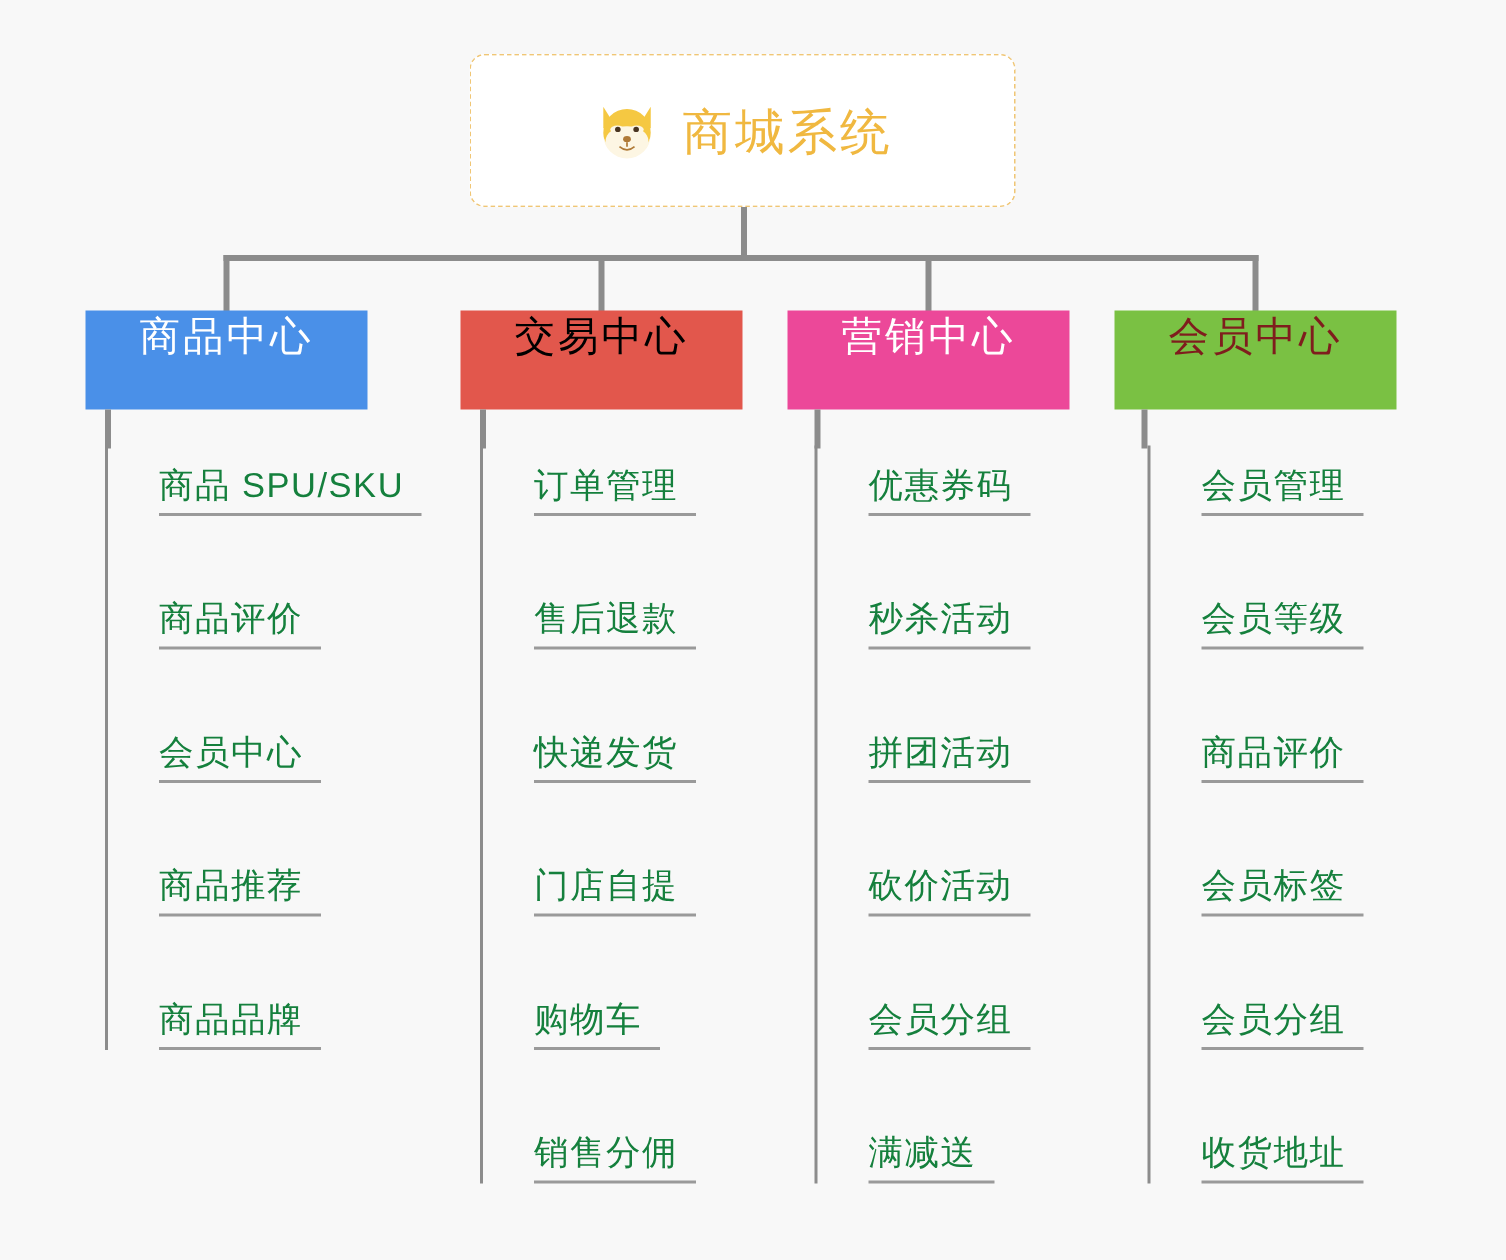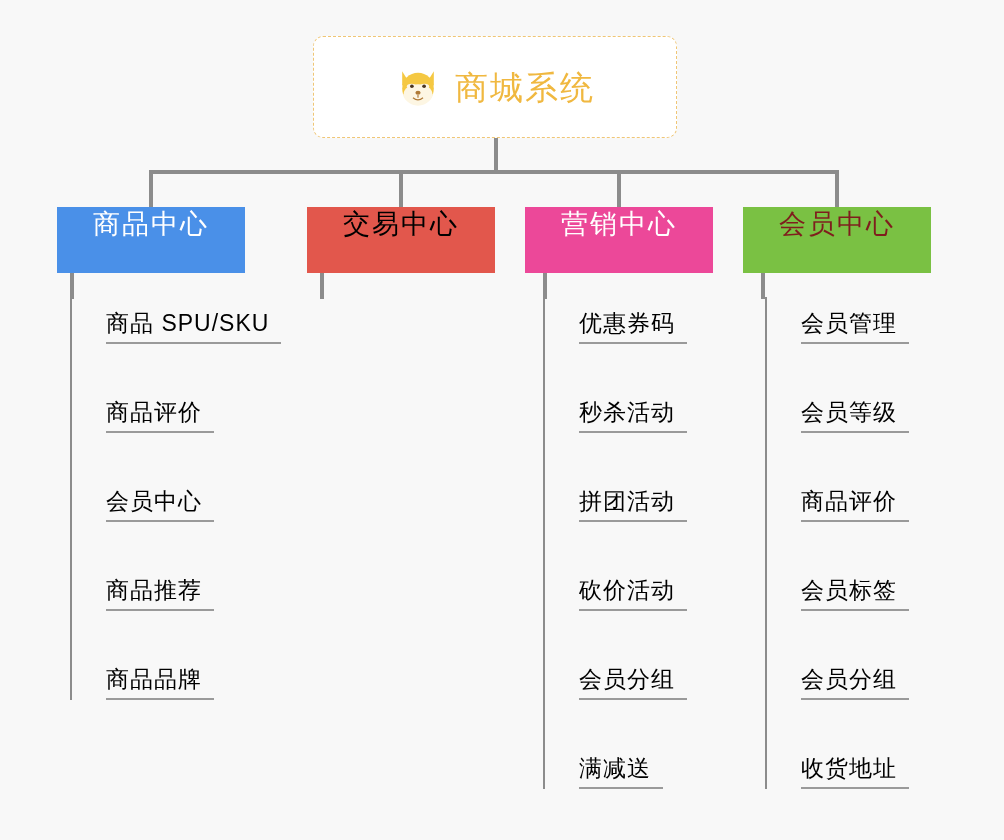--- a/index.html
+++ b/index.html
@@ -130,21 +130,21 @@
   }
   .leaf-item {
     height: 89px;
     display: flex;
     align-items: flex-end;
     padding-left: 34px;
   }
   .leaf-item:first-child { height: 47px; }
   .leaf-text {
     font-size: 23px;
-    color: #000000;
+    color: #15803d;
     letter-spacing: 1px;
     white-space: nowrap;
     line-height: 1.25;
     padding: 0 12px 4px 0;
     border-bottom: 2px solid #9a9a9a;
     margin-bottom: 0;
   }
 </style>
 </head>
 <body>
@@ -201,20 +201,40 @@
         <span class="leaf-text">商品品牌</span>
       </div>
     </div>
 
   <div class="branch b1">
     <div class="cat-box" style="background: rgb(226, 87, 76);">
       <span class="cat-label" style="color: #000000;">交易中心</span>
     </div>
   </div>
   <div class="cat-stub" style="left: 320px; background: rgb(140, 140, 140);"></div>
+  <div class="leaf-list" style="left: 320px; border-left-color: rgb(140, 140, 140);">
+      <div class="leaf-item">
+        <span class="leaf-text">订单管理</span>
+      </div>
+      <div class="leaf-item">
+        <span class="leaf-text">售后退款</span>
+      </div>
+      <div class="leaf-item">
+        <span class="leaf-text">快递发货</span>
+      </div>
+      <div class="leaf-item">
+        <span class="leaf-text">门店自提</span>
+      </div>
+      <div class="leaf-item">
+        <span class="leaf-text">购物车</span>
+      </div>
+      <div class="leaf-item">
+        <span class="leaf-text">销售分佣</span>
+      </div>
+    </div>
 
   <div class="branch b2">
     <div class="cat-box" style="background: #ec4899;">
       <span class="cat-label" style="color: rgb(255, 255, 255);">营销中心</span>
     </div>
   </div>
   <div class="cat-stub" style="left: 543px; background: rgb(140, 140, 140);"></div>
   <div class="leaf-list" style="left: 543px; border-left-color: rgb(140, 140, 140);">
       <div class="leaf-item">
         <span class="leaf-text">优惠券码</span>

